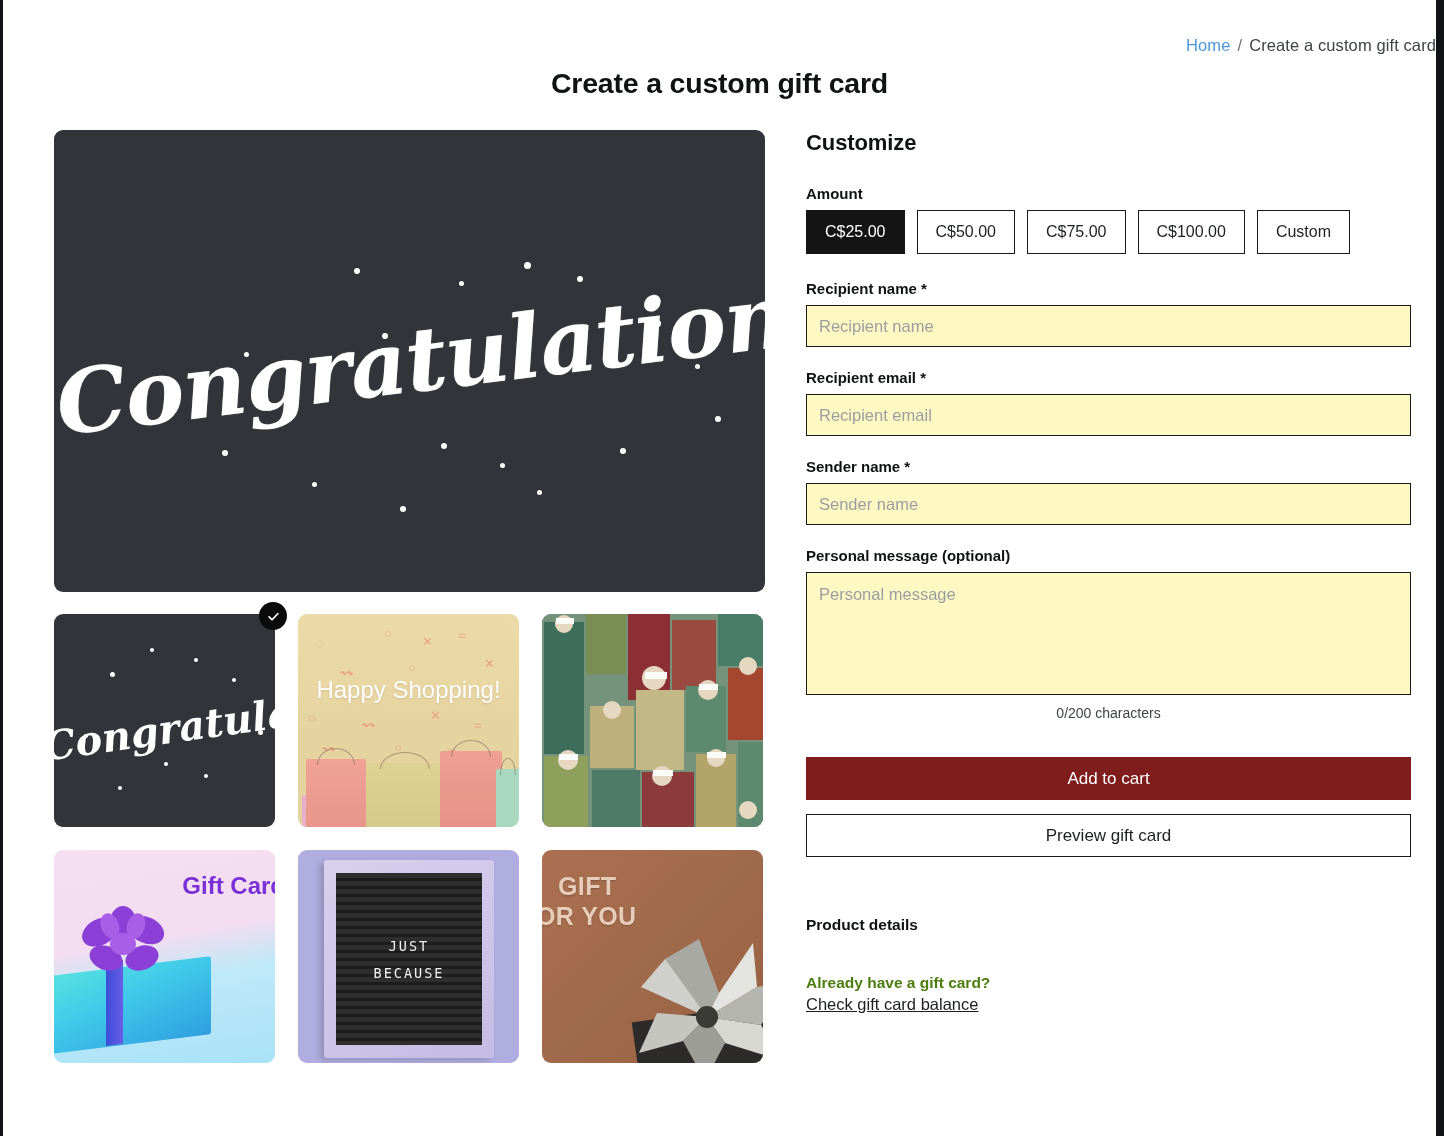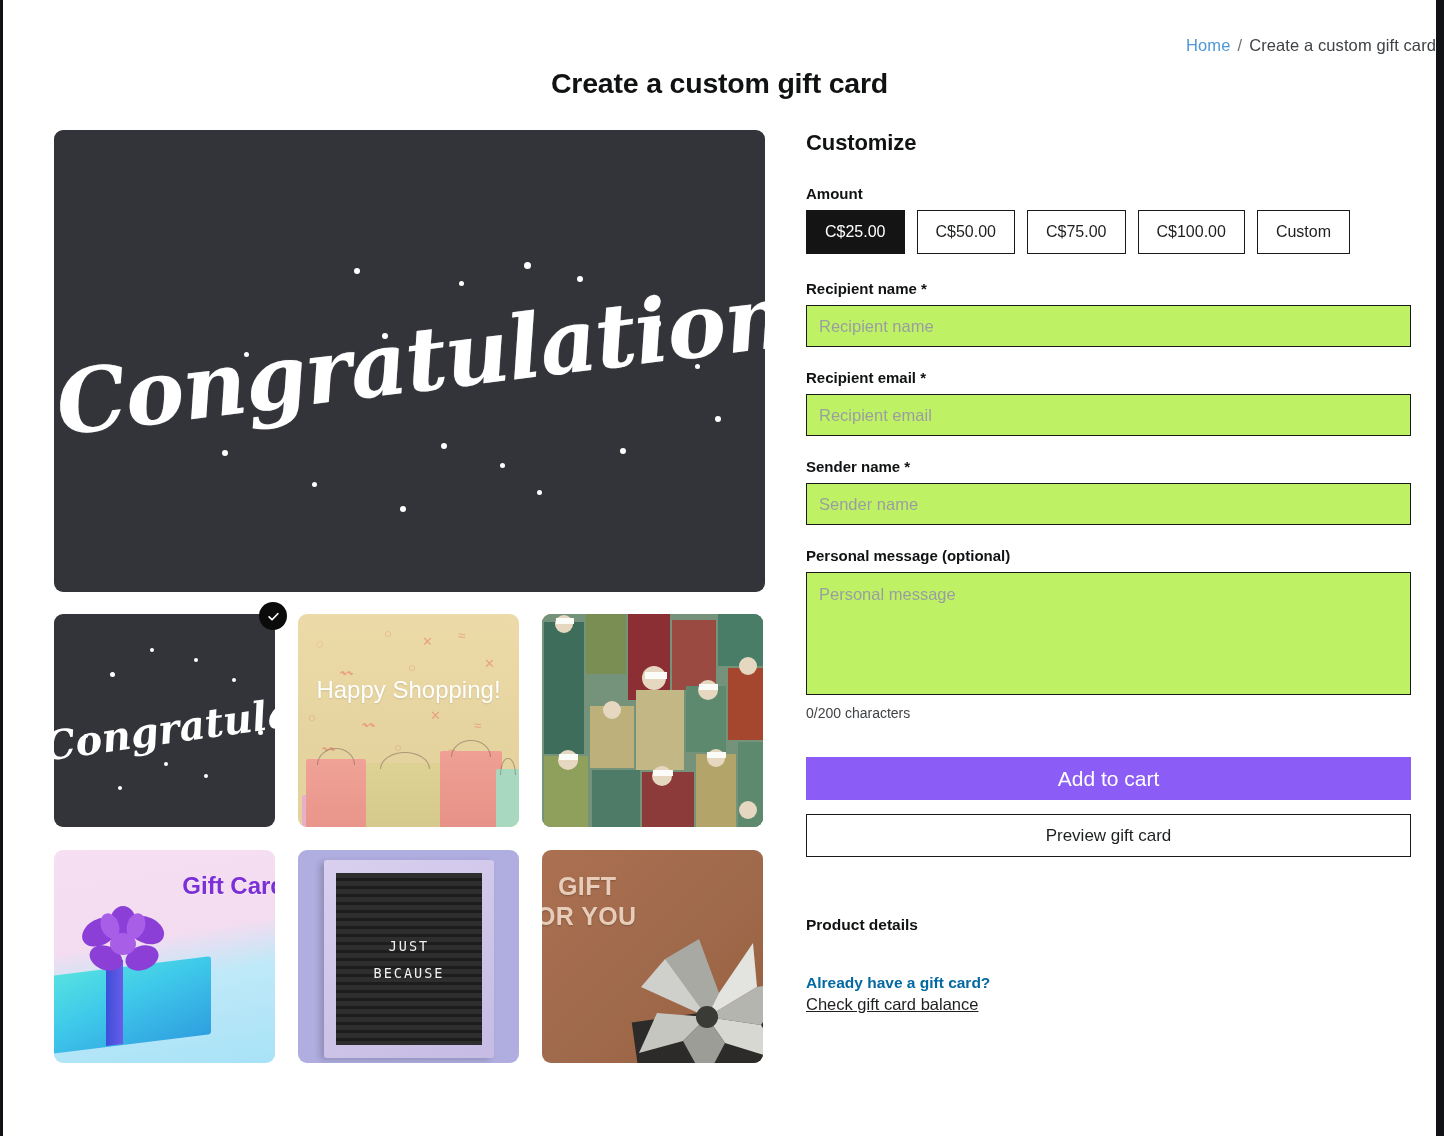--- a/index.html
+++ b/index.html
@@ -294,48 +294,48 @@
   }
   .amt-btn.selected {
     background: #141414;
     color: #ffffff;
     border-color: #141414;
   }
   .field-block { margin-bottom: 22px; margin-top: 18px; }
   .text-input, .text-area {
     width: 100%;
     border: 1.5px solid #1a1a1a;
-    background: #bef264;
+    background: #fef9c3;
     font-size: 16.5px;
     font-family: "Liberation Sans", sans-serif;
     color: #1d1f20;
     padding: 10px 12px;
     border-radius: 0;
     outline: none;
   }
   .text-input { height: 42px; }
   .text-area {
     height: 123px;
     resize: none;
     line-height: 1.35;
   }
   .text-input::placeholder, .text-area::placeholder { color: #9b9ea1; }
   .char-count {
-    text-align: left;
+    text-align: center;
     font-size: 14px;
     color: #404346;
     margin-top: 6px;
   }
   .cta-primary {
     width: 100%;
     height: 43px;
-    background: #8b5cf6;
+    background: #7f1d1d;
     color: #fff;
     border: none;
-    font-size: 21px;
+    font-size: 17px;
     font-family: "Liberation Sans", sans-serif;
     cursor: pointer;
     margin-top: 36px;
   }
   .cta-secondary {
     width: 100%;
     height: 43px;
     background: #fff;
     color: #1d1f20;
     border: 1.5px solid #1a1a1a;
@@ -354,21 +354,21 @@
     margin: 0;
     padding-left: 21px;
     font-size: 16.5px;
     color: #1d1f20;
     line-height: 1.38;
   }
   .details-list li { margin-bottom: 3px; }
   .have-card-title {
     font-size: 15.5px;
     font-weight: 700;
-    color: #0369a1;
+    color: #4d7c0f;
     margin-top: 40px;
     margin-bottom: 3px;
   }
   .balance-link {
     font-size: 16.5px;
     color: #1d1f20;
     text-decoration: underline;
     cursor: pointer;
   }
 </style>

